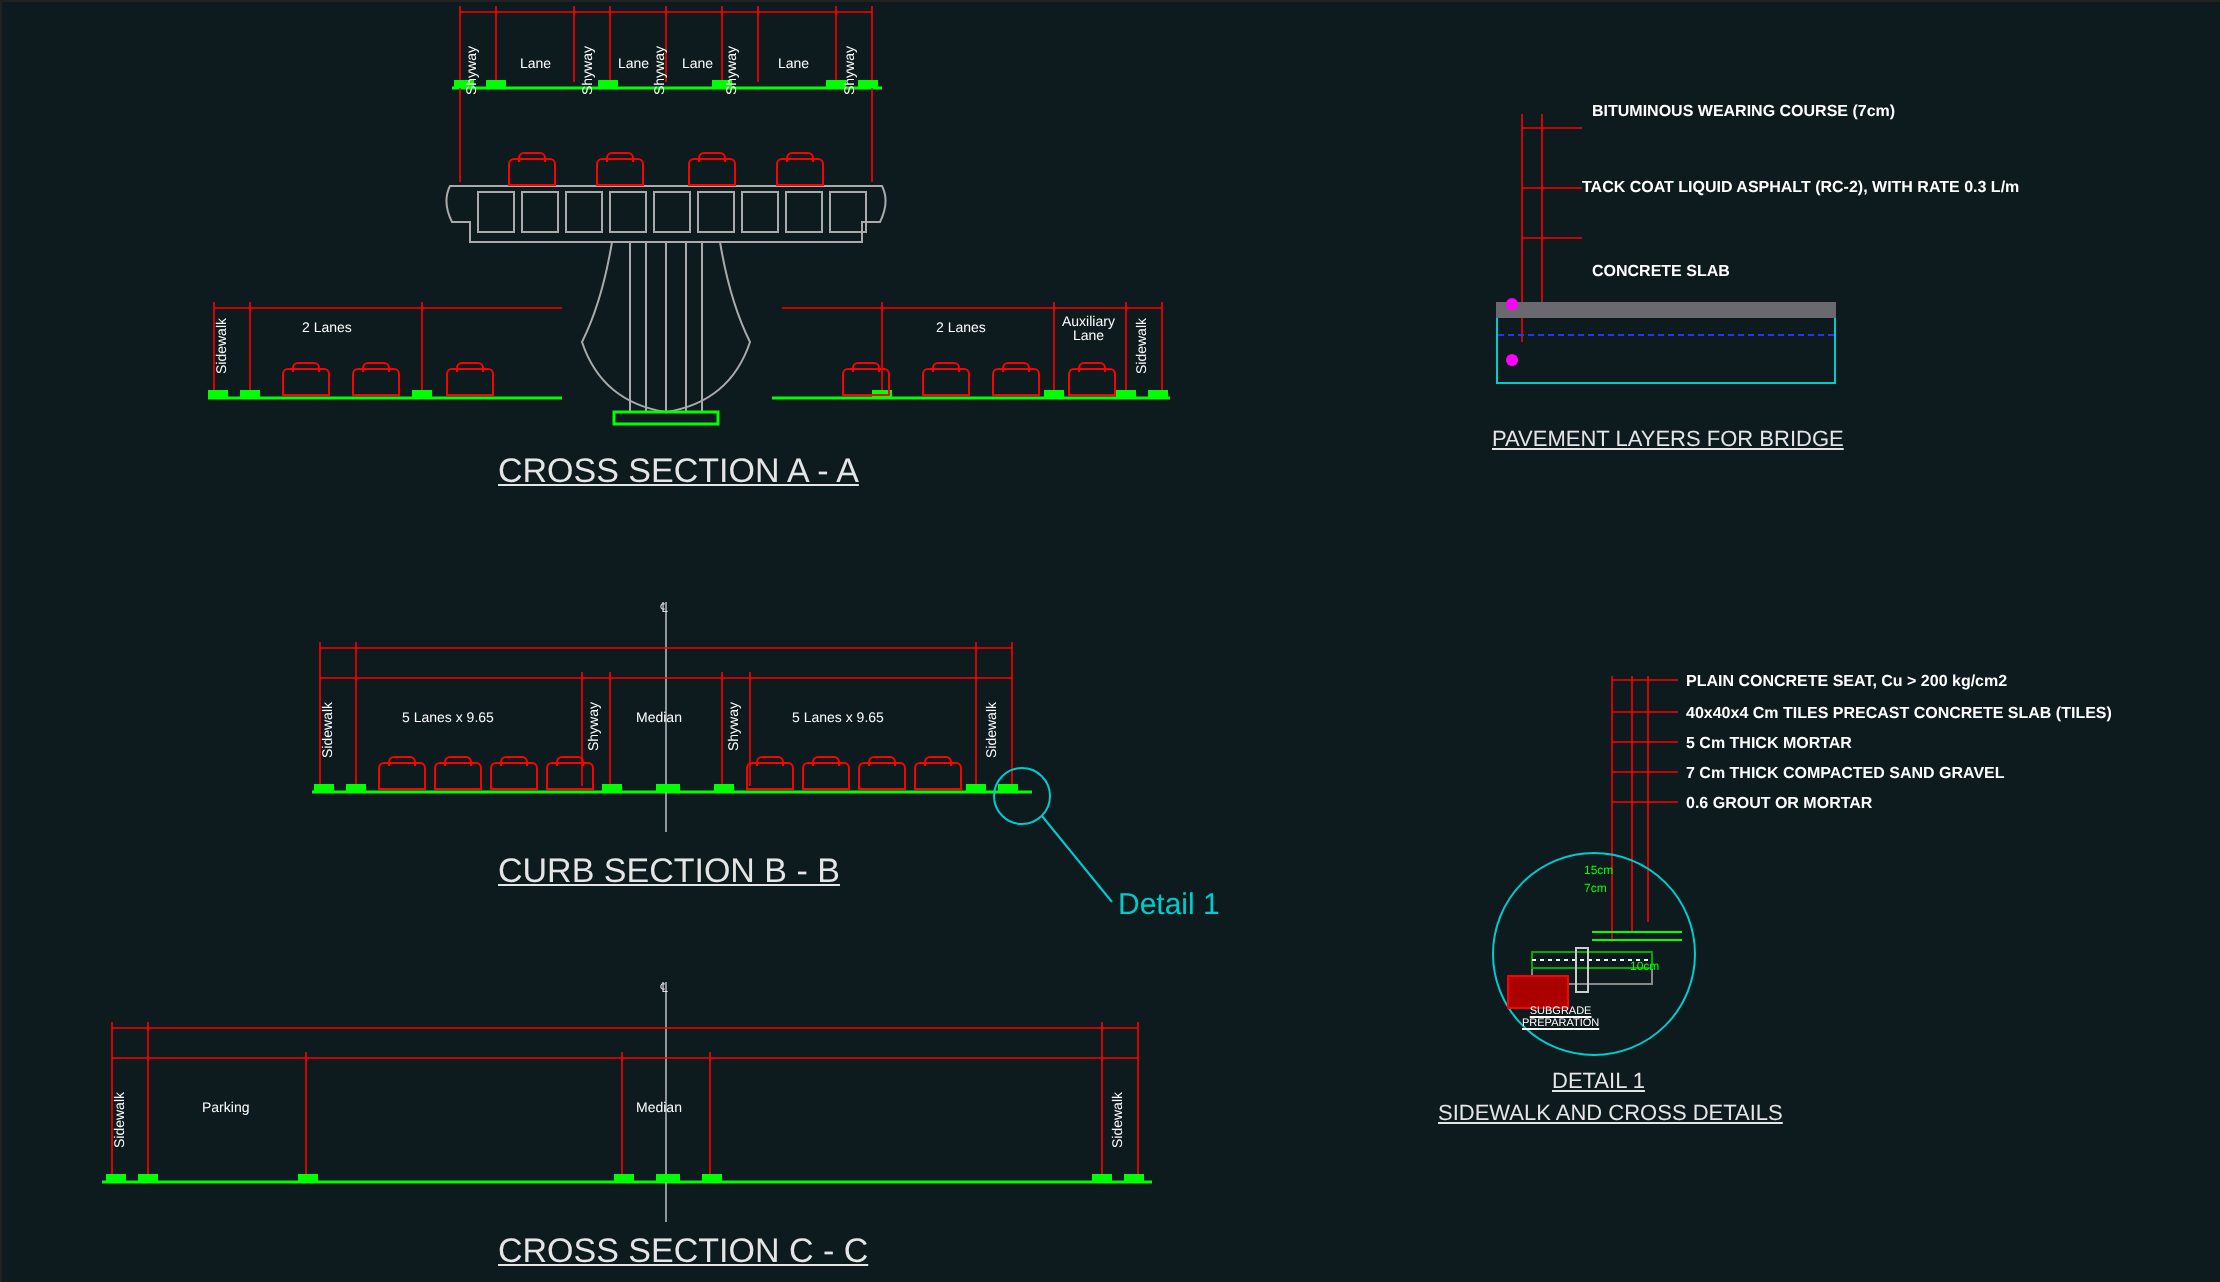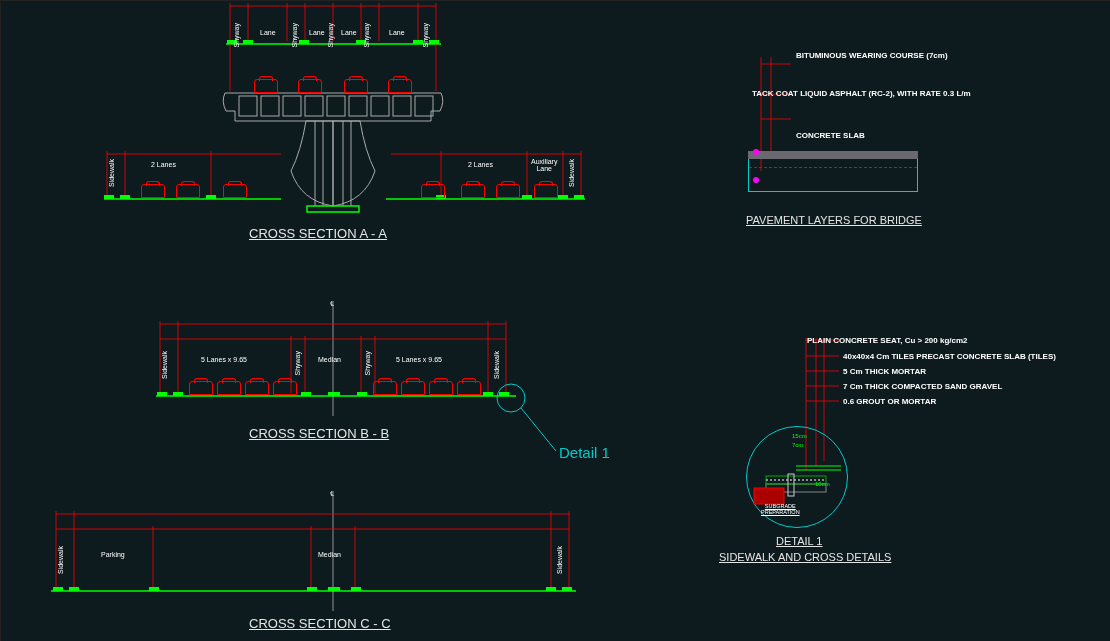--- a/index.html
+++ b/index.html
@@ -14,21 +14,21 @@
   }
   .canvas {
     position: relative;
     width: 1110px;
     height: 641px;
     border: 1px solid #222;
   }
   .title {
     color: #e5e5e5;
     text-decoration: underline;
-    font-size: 13px;
+    font-size: 17px;
     text-align: center;
     position: absolute;
   }
   .title.sub {
     font-size: 11px;
   }
   .anno {
     position: absolute;
     color: #fff;
     font-size: 8px;
@@ -291,21 +291,21 @@
   <div class="car" style="left:456px;top:380px"></div>
 
   <div class="label-small vtxt" style="left:160px;top:350px">Sidewalk</div>
   <div class="label-small vtxt" style="left:492px;top:350px">Sidewalk</div>
   <div class="label-small vtxt" style="left:293px;top:350px">Shyway</div>
   <div class="label-small vtxt" style="left:363px;top:350px">Shyway</div>
   <div class="label-small" style="left:200px;top:355px">5 Lanes x 9.65</div>
   <div class="label-small" style="left:317px;top:355px">Median</div>
   <div class="label-small" style="left:395px;top:355px">5 Lanes x 9.65</div>
 
-  <div class="title" style="left:248px;top:425px">CROSS SECTION B - B</div>
+  <div class="title" style="left:248px;top:425px">CURB SECTION B - B</div>
 
   <div class="callout-text" style="left:558px;top:443px">Detail 1</div>
 
   <div class="label-small" style="left:329px;top:488px">℄</div>
 
   <div class="grn-tick" style="left:52px;top:586px"></div>
   <div class="grn-tick" style="left:68px;top:586px"></div>
   <div class="grn-tick" style="left:148px;top:586px"></div>
   <div class="grn-tick" style="left:306px;top:586px"></div>
   <div class="grn-tick" style="left:327px;top:586px;width:12px"></div>
@@ -324,21 +324,21 @@
     <div class="pv-top"></div>
     <div class="pv-mid">
         <div class="pv-dash"></div>
       </div>
   </div>
 
   <div style="position:absolute;left:752px;top:148px;width:6px;height:6px;border-radius:50%;background:#f0f"></div>
   <div style="position:absolute;left:752px;top:176px;width:6px;height:6px;border-radius:50%;background:#f0f"></div>
 
   <div class="anno" style="left:795px;top:50px">BITUMINOUS WEARING COURSE (7cm)</div>
-  <div class="anno" style="left:751px;top:88px">TACK COAT LIQUID ASPHALT (RC-2), WITH RATE 0.3 L/m</div>
+  <div class="anno" style="left:790px;top:88px">TACK COAT LIQUID ASPHALT (RC-2), WITH RATE 0.3 L/m</div>
   <div class="anno" style="left:795px;top:130px">CONCRETE SLAB</div>
 
   <div class="title sub" style="left:745px;top:213px">PAVEMENT LAYERS FOR BRIDGE</div>
 
   <div class="detail-circle" style="left:745px;top:425px;width:100px;height:100px"></div>
   <svg style="left:745px;top:425px" width="100" height="100">
     <rect x="20" y="58" width="60" height="8" fill="none" stroke="#888"></rect>
     <rect x="20" y="50" width="60" height="8" fill="none" stroke="#0a0"></rect>
     <line x1="20" y1="54" x2="80" y2="54" stroke="#fff" stroke-dasharray="2 2"></line>
     <rect x="8" y="62" width="30" height="16" fill="#a00" stroke="#f00"></rect>
@@ -346,21 +346,21 @@
     <line x1="50" y1="40" x2="95" y2="40" stroke="#0f0"></line>
     <line x1="50" y1="44" x2="95" y2="44" stroke="#0f0"></line>
   </svg>
 
   <div class="label-small" style="left:791px;top:432px;color:#0f0;font-size:6px">15cm</div>
   <div class="label-small" style="left:791px;top:441px;color:#0f0;font-size:6px">7cm</div>
   <div class="label-small" style="left:814px;top:480px;color:#0f0;font-size:6px">10cm</div>
   <div class="label-small" style="left:760px;top:502px;font-size:5.5px;text-align:center;white-space:pre-line;text-decoration:underline">SUBGRADE
 PREPARATION</div>
 
-  <div class="anno" style="left:806px;top:335px">PLAIN CONCRETE SEAT, Cu &gt; 200 kg/cm2</div>
+  <div class="anno" style="left:842px;top:335px">PLAIN CONCRETE SEAT, Cu &gt; 200 kg/cm2</div>
   <div class="anno" style="left:842px;top:351px">40x40x4 Cm TILES PRECAST CONCRETE SLAB (TILES)</div>
   <div class="anno" style="left:842px;top:366px">5 Cm THICK MORTAR</div>
   <div class="anno" style="left:842px;top:381px">7 Cm THICK COMPACTED SAND GRAVEL</div>
   <div class="anno" style="left:842px;top:396px">0.6 GROUT OR MORTAR</div>
 
   <div class="title sub" style="left:775px;top:534px">DETAIL 1</div>
   <div class="title sub" style="left:718px;top:550px">SIDEWALK AND CROSS DETAILS</div>
 
 </div>
 

